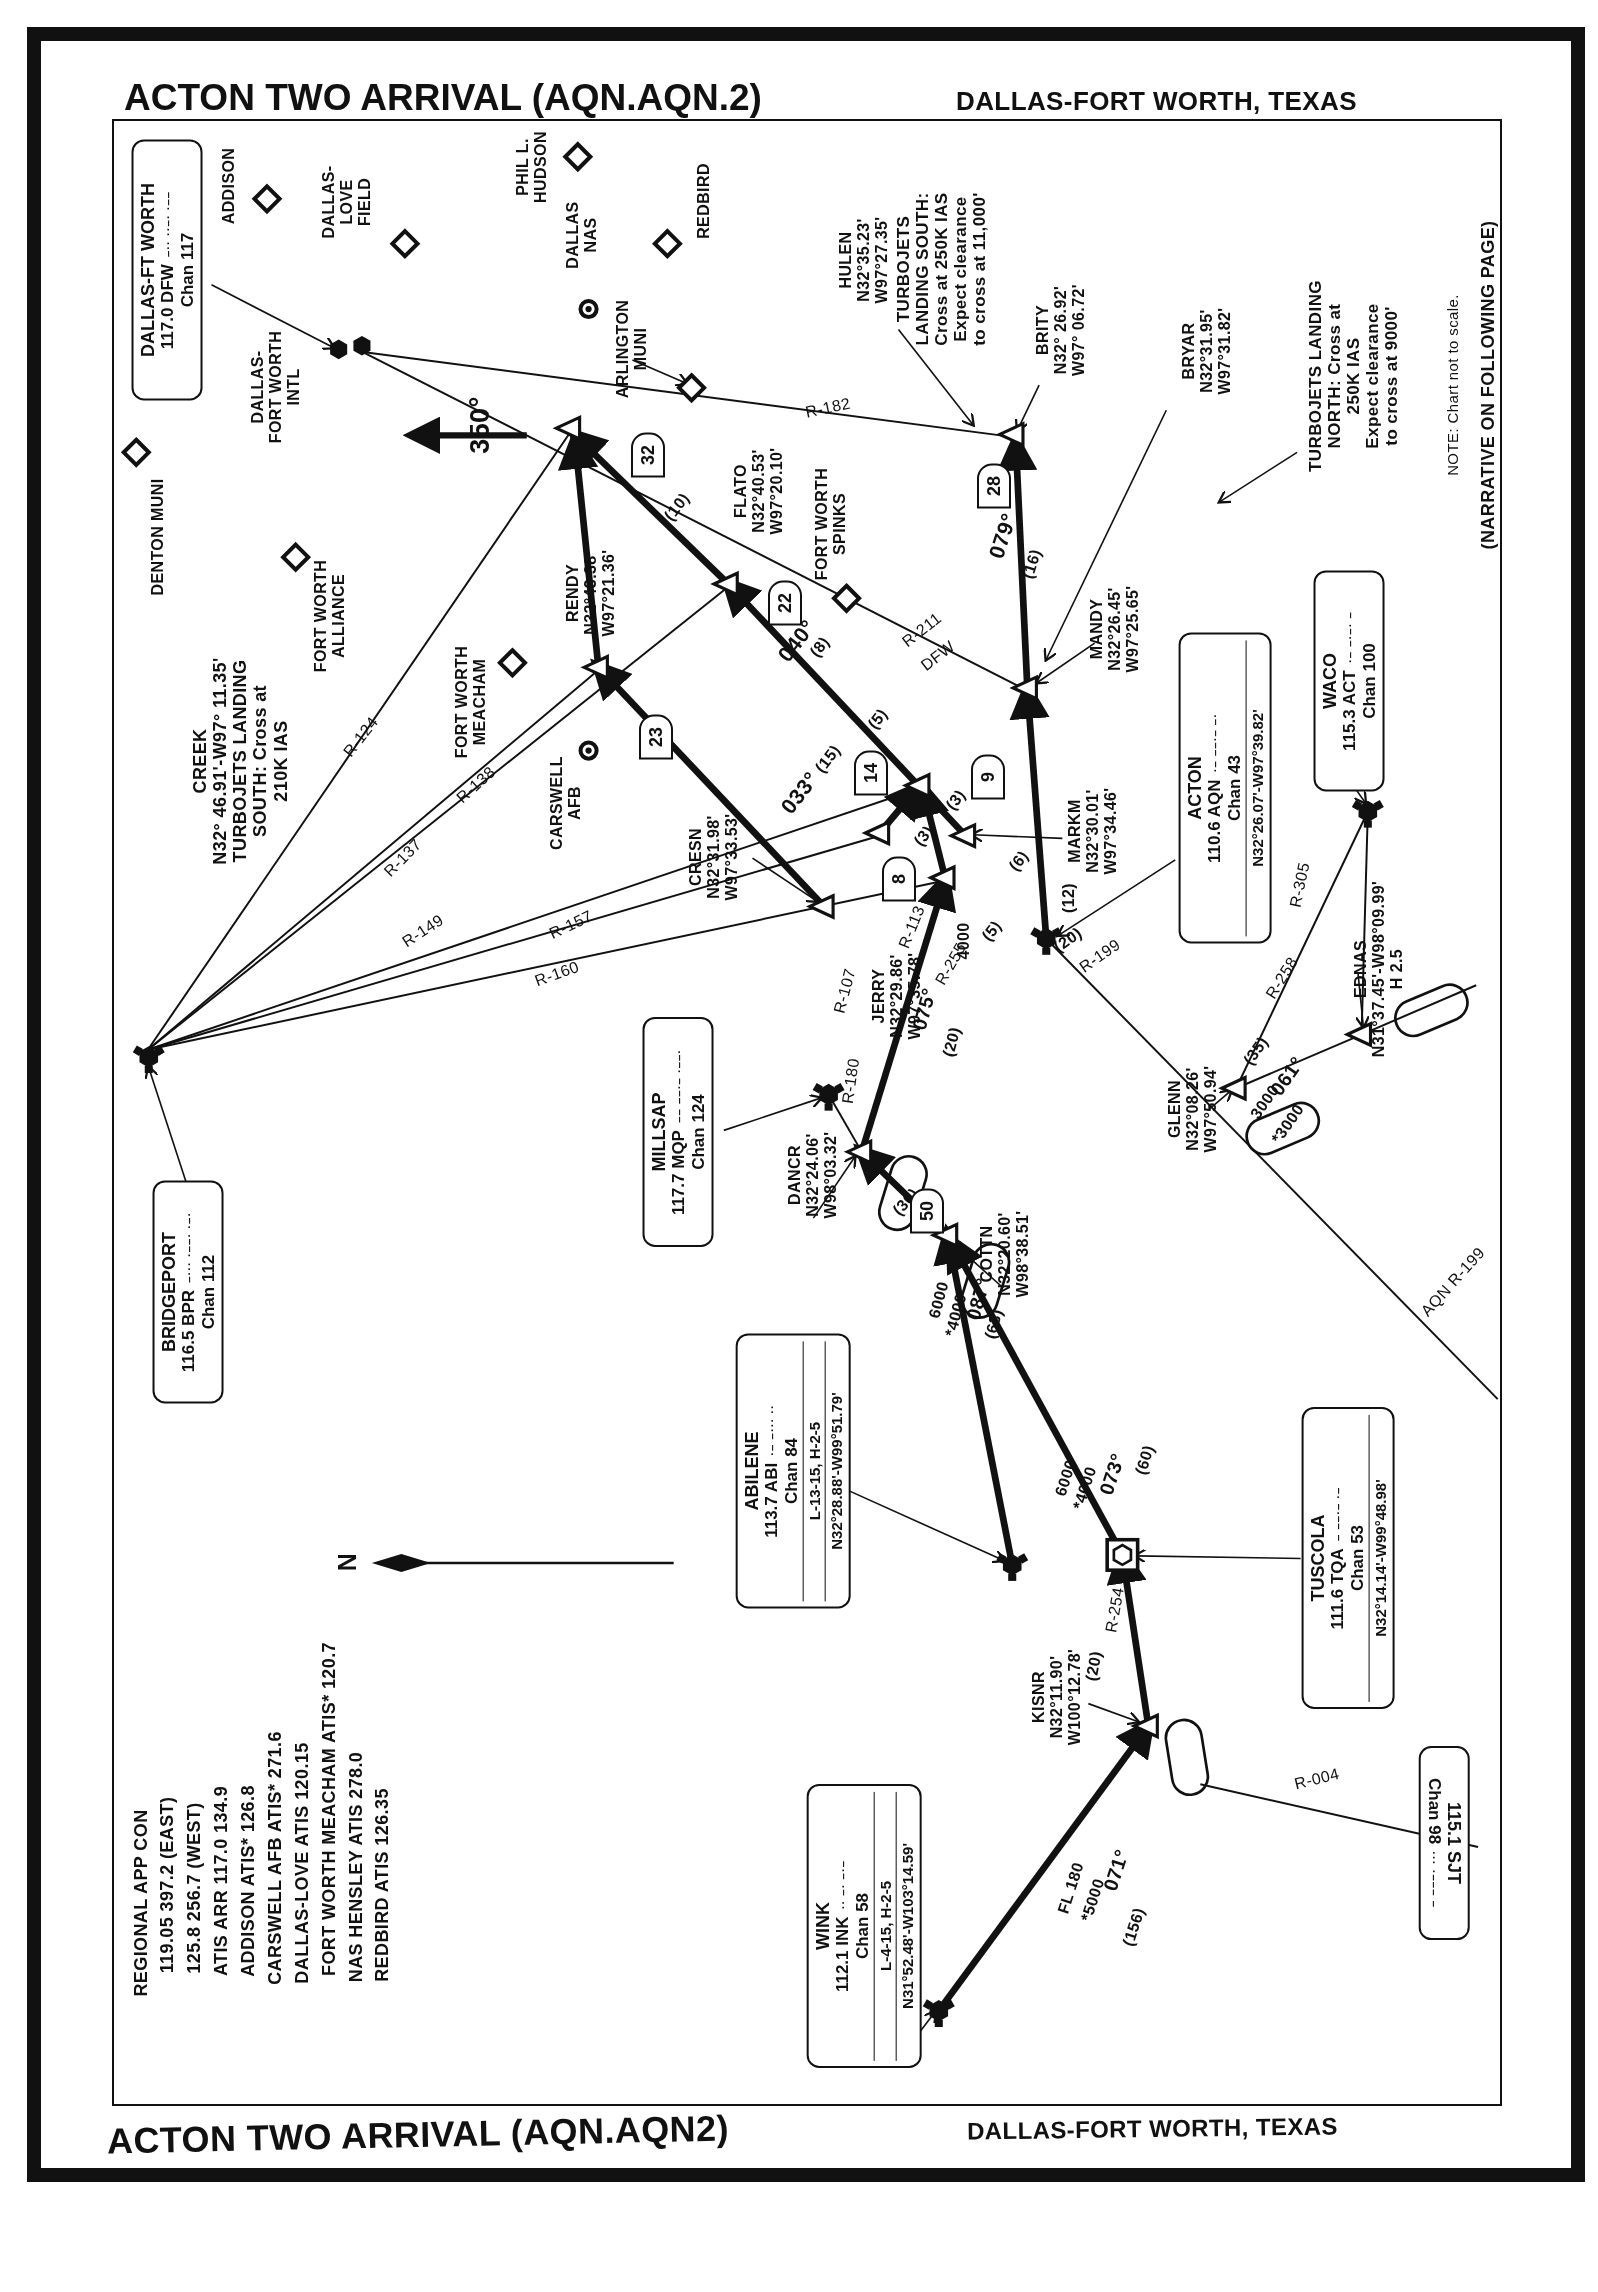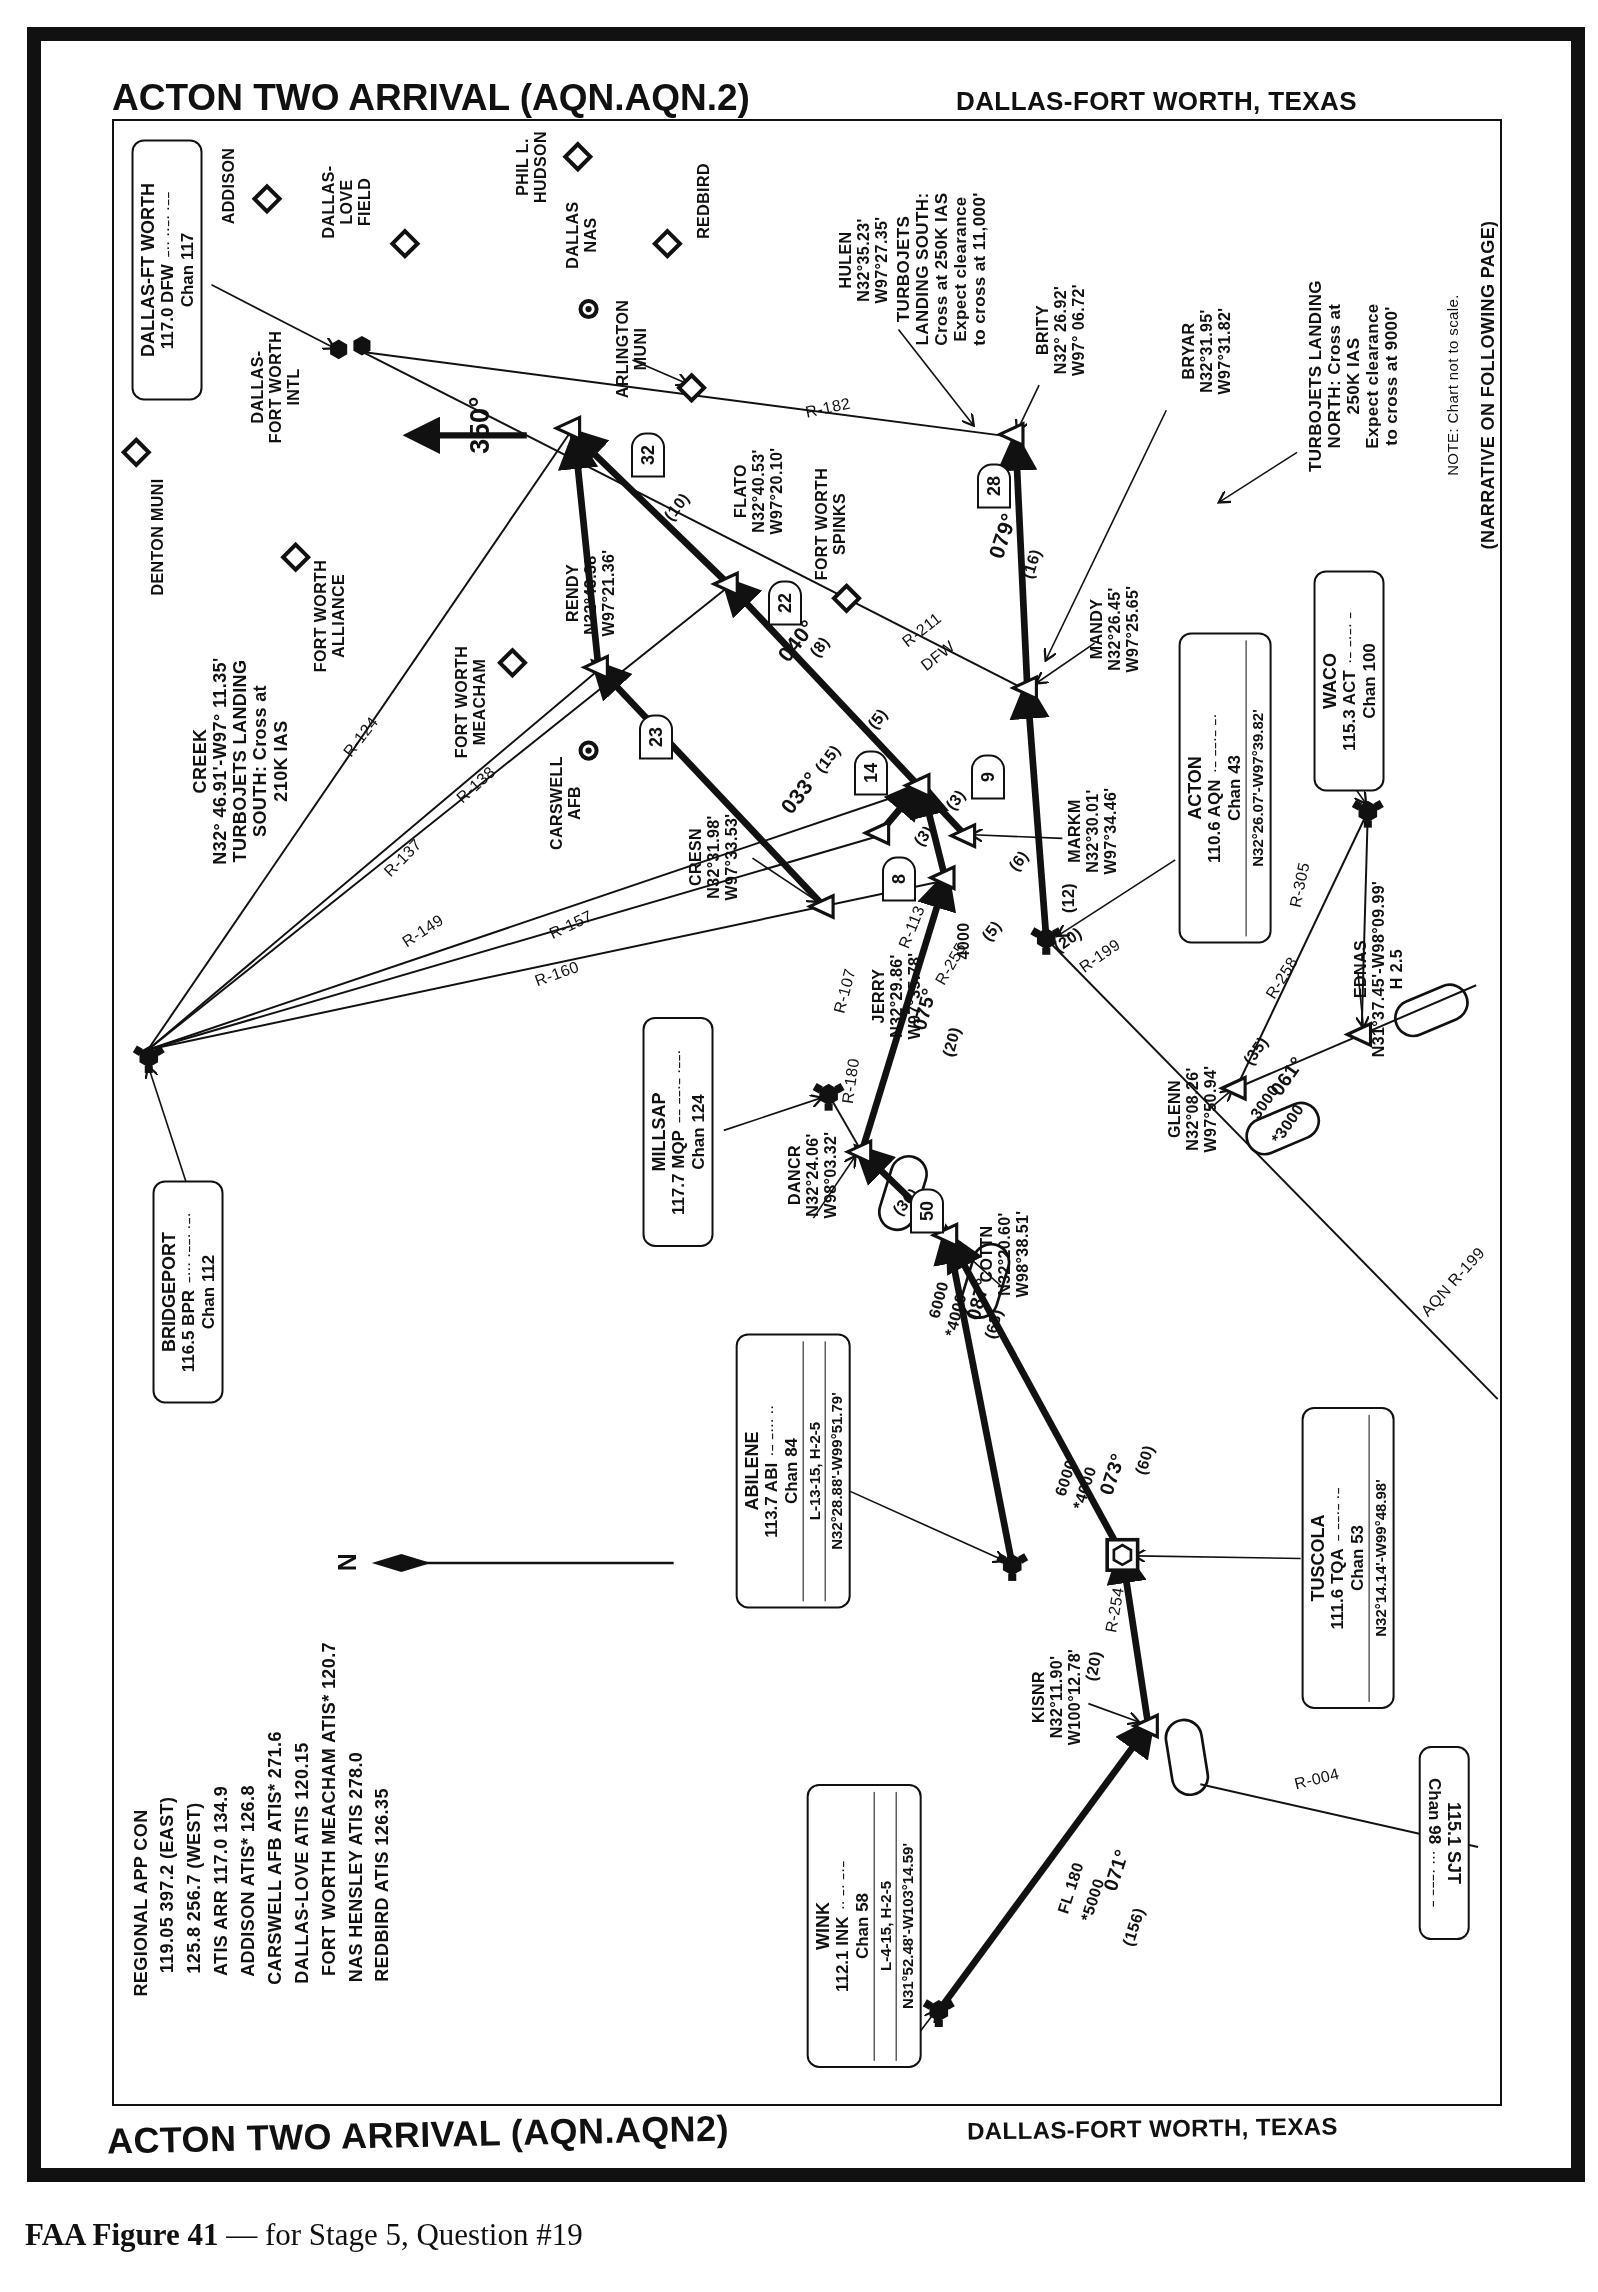--- a/index.html
+++ b/index.html
@@ -23,21 +23,21 @@
        align-items:center;justify-content:center;font-weight:bold;font-size:18px;}
   #caption{position:absolute;left:25px;top:2217px;font-family:"Liberation Serif",serif;font-size:31px;}
   #caption b{font-weight:bold;}
 </style>
 </head>
 <body>
 
 <div id="page">
   <div id="frame"></div>
 
-  <div class="h-lbl" style="left:112px;top:77px;font-size:37px;letter-spacing:0px;">ACTON TWO ARRIVAL (AQN.AQN.2)</div>
+  <div class="h-lbl" style="left:124px;top:77px;font-size:37px;letter-spacing:0px;">ACTON TWO ARRIVAL (AQN.AQN.2)</div>
   <div class="h-lbl" style="left:956px;top:86px;font-size:26px;">DALLAS-FORT WORTH, TEXAS</div>
 
   <div id="chartborder"></div>
 
   <svg id="svg" width="1599" height="2293" viewBox="0 0 1785 2560">
     <defs>
       <marker id="ah" markerWidth="6" markerHeight="6" refX="4.2" refY="3" orient="auto">
         <path d="M0,0 L6,3 L0,6 Z" fill="#111"></path>
       </marker>
       <marker id="oah" markerWidth="8" markerHeight="8" refX="6" refY="4" orient="auto">
@@ -159,21 +159,20 @@
         <rect x="1058" y="1410" width="84" height="40" rx="20" ry="20" fill="none" stroke="#111" stroke-width="3" transform="rotate(-73 1100 1430)"></rect>
         <rect x="1283" y="1942" width="84" height="40" rx="20" ry="20" fill="none" stroke="#111" stroke-width="3" transform="rotate(81 1325 1962)"></rect>
         <rect x="1556" y="1108" width="84" height="40" rx="20" ry="20" fill="none" stroke="#111" stroke-width="3" transform="rotate(-23 1598 1128)"></rect>
         <rect x="1390" y="1240" width="84" height="40" rx="20" ry="20" fill="none" stroke="#111" stroke-width="3" transform="rotate(-23 1432 1260)"></rect>
       </g>
   </svg>
 
   <div class="h-lbl" style="left:107px;top:2114px;font-size:36px;transform:rotate(-1.2deg);">ACTON TWO ARRIVAL (AQN.AQN2)</div>
   <div class="h-lbl" style="left:967px;top:2115px;font-size:24px;transform:rotate(-0.8deg);">DALLAS-FORT WORTH, TEXAS</div>
 
-  <div id="caption"><b>FAA Figure 41</b><span> — for Stage 5, Question #19</span></div>
 <div class="lbl" style="left: 229px; top: 186px; --r: -90deg; font-size: 16px; font-weight: 700;">ADDISON</div>
     <div class="lbl" style="left: 347px; top: 202px; --r: -90deg; font-size: 16px; font-weight: 700;">DALLAS-
 LOVE
 FIELD</div>
     <div class="lbl" style="left: 532px; top: 167px; --r: -90deg; font-size: 16px; font-weight: 700;">PHIL L.
 HUDSON</div>
     <div class="lbl" style="left: 582px; top: 235px; --r: -90deg; font-size: 16px; font-weight: 700;">DALLAS
 NAS</div>
     <div class="lbl" style="left: 704px; top: 201px; --r: -90deg; font-size: 16px; font-weight: 700;">REDBIRD</div>
     <div class="lbl" style="left: 632px; top: 349px; --r: -90deg; font-size: 16px; font-weight: 700;">ARLINGTON

